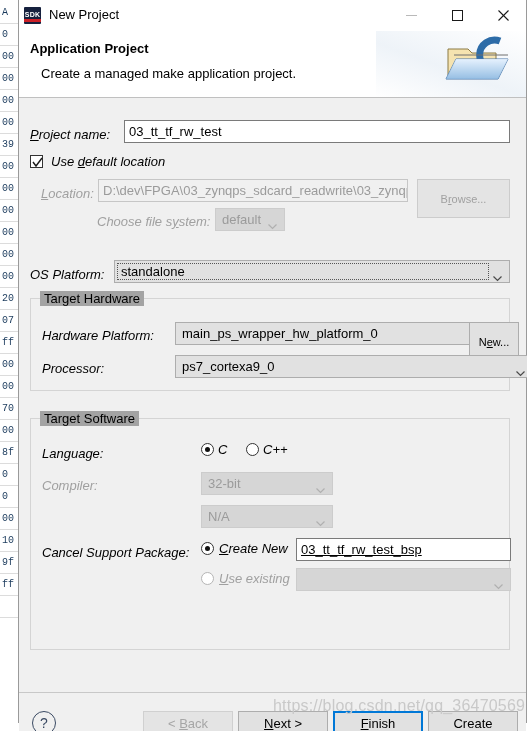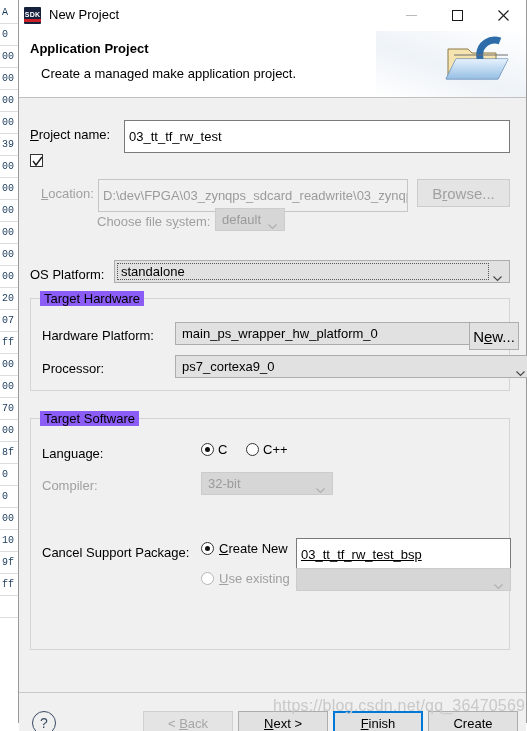--- a/index.html
+++ b/index.html
@@ -159,40 +159,40 @@
     background: linear-gradient(200deg, #ffffff 0%, #eef3f8 55%, #ffffff 100%);
   }
 
   
   .body {
     position: relative;
     height: 594px;
     background: #f0f0f0;
   }
 
-  .row { position: absolute; }
+  .row { position: absolute; font-style: italic; }
   .lbl {
     font-size: 13px;
     color: #000000;
     white-space: nowrap;
   }
   .lbl.dim { color: #a0a0a0; }
   .lbl u { text-decoration: underline; }
 
   
   .tinput {
     box-sizing: border-box;
     background: #ffffff;
     border: 1px solid #7a7a7a;
     font-size: 13px;
     color: #000000;
     padding: 0 4px;
     display: flex;
     align-items: center;
-    height: 33px;
+    height: 23px;
     overflow: hidden;
     white-space: nowrap;
   }
   .tinput.disabled {
     background: #f0f0f0;
     border: 1px solid #c6c6c6;
     color: #9b9b9b;
   }
 
   
@@ -228,41 +228,41 @@
     background: #d6d6d6;
     border: 1px solid #cccccc;
     color: #9b9b9b;
   }
 
   
   .btn {
     box-sizing: border-box;
     background: #e1e1e1;
     border: 1px solid #adadad;
-    font-size: 15px;
+    font-size: 11px;
     color: #000000;
     display: flex;
     align-items: center;
     justify-content: center;
-    height: 28px;
+    height: 39px;
     white-space: nowrap;
   }
   .btn.disabled { color: #a0a0a0; background: #e4e4e4; border-color: #cccccc; }
   .btn u { text-decoration: underline; }
 
   
   .group {
     position: absolute;
     box-sizing: border-box;
     border: 1px solid #d4d4d4;
   }
   .group-title {
     position: absolute;
     top: -8px; left: 9px;
-    background: #8b5cf6;
+    background: #a3a3a3;
     padding: 0 4px;
     font-size: 13px;
     color: #000000;
     white-space: nowrap;
   }
 
   
   .cbox {
     width: 13px; height: 13px;
     box-sizing: border-box;
@@ -479,20 +479,21 @@
       <div class="tinput" style="position:absolute; left:105px; top:22px; width:386px;">
         <span>03_tt_tf_rw_test</span>
       </div>
 
       <div class="row" style="left:11px; top:56px; display:flex; align-items:center; gap:8px;">
         <span class="cbox">
           <svg width="11" height="11" viewBox="0 0 11 11">
             <polyline points="1,5 4,9 10,1" fill="none" stroke="#1a1a1a" stroke-width="1.4"></polyline>
           </svg>
         </span>
+        <span class="lbl">Use <u>d</u>efault location</span>
       </div>
 
       <div class="row" style="left:22px; top:86px;">
         <span class="lbl dim"><u>L</u>ocation:</span>
       </div>
       <div class="tinput disabled" style="position:absolute; left:79px; top:81px; width:310px;">
         <span>D:\dev\FPGA\03_zynqps_sdcard_readwrite\03_zynqps_s</span>
       </div>
       <div class="btn disabled" style="position:absolute; left:398px; top:81px; width:93px;">
         <span>B<u>r</u>owse...</span>
@@ -574,20 +575,28 @@
         </div>
         <div class="combo disabled" style="position:absolute; left:170px; top:53px; width:132px;">
           <span>32-bit</span>
           <span class="arrow">
             <svg width="9" height="6" viewBox="0 0 9 6">
                 <polyline points="0.5,0.5 4.5,4.5 8.5,0.5" fill="none" stroke="#b0b0b0" stroke-width="1.2"></polyline>
               </svg>
           </span>
         </div>
 
+        <div class="combo disabled" style="position:absolute; left:170px; top:86px; width:132px;">
+          <span>N/A</span>
+          <span class="arrow">
+            <svg width="9" height="6" viewBox="0 0 9 6">
+                <polyline points="0.5,0.5 4.5,4.5 8.5,0.5" fill="none" stroke="#b0b0b0" stroke-width="1.2"></polyline>
+              </svg>
+          </span>
+        </div>
 
         <div class="row" style="left:11px; top:124px;">
           <span class="lbl">Cancel Support Package:</span>
         </div>
         <div class="row" style="left:170px; top:122px; display:flex; align-items:center; gap:5px;">
           <span class="radio checked"></span>
           <span class="lbl"><u>C</u>reate New</span>
         </div>
         <div class="tinput" style="position:absolute; left:265px; top:119px; width:215px;text-decoration:underline;">
           <span>03_tt_tf_rw_test_bsp</span>

